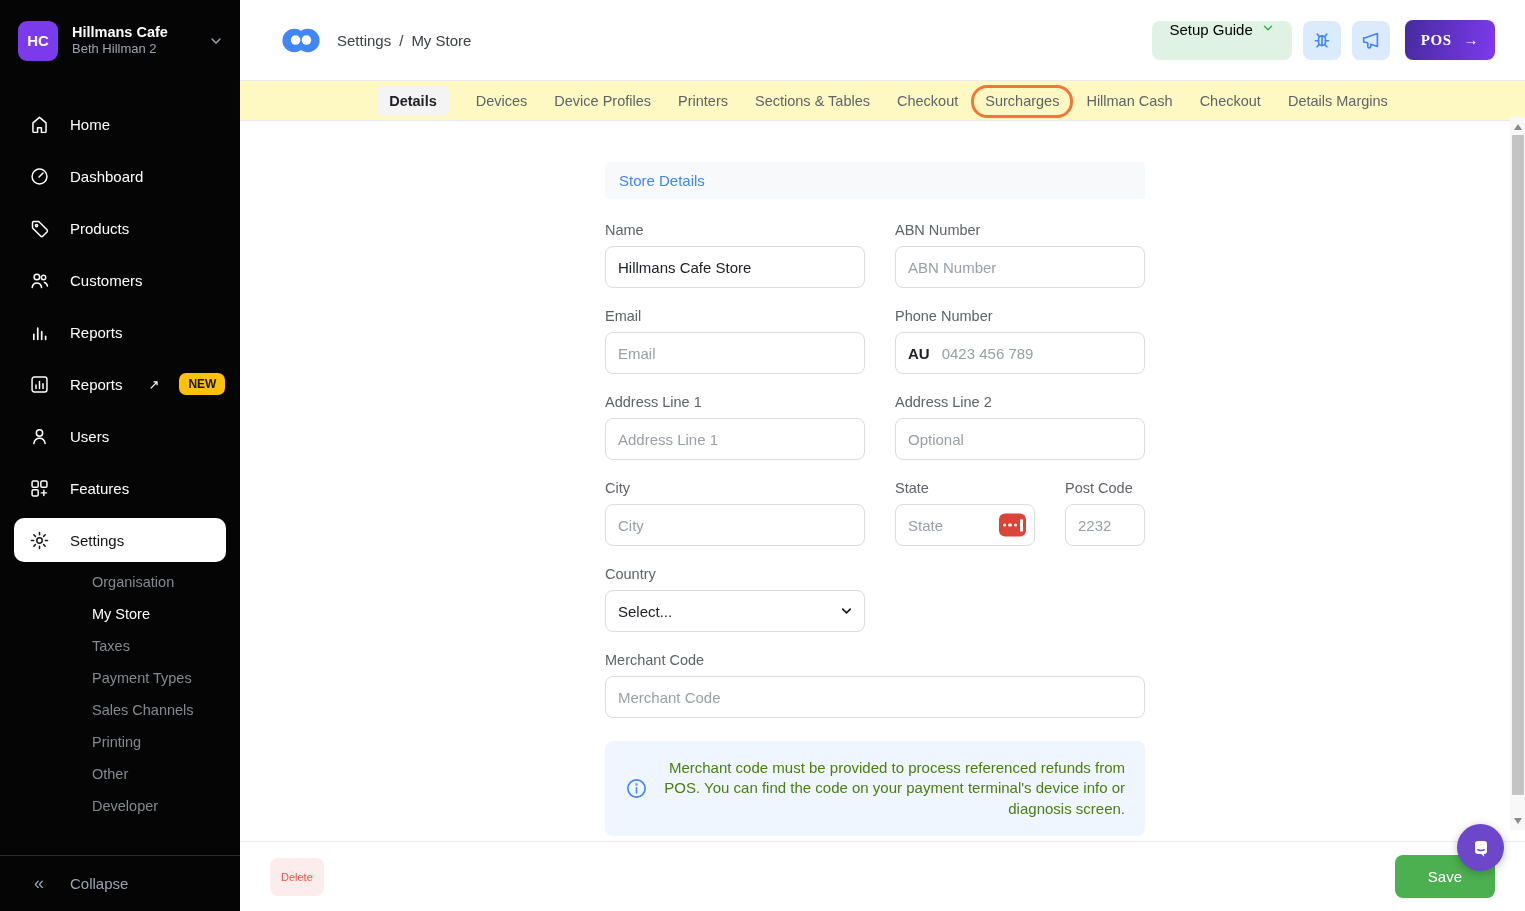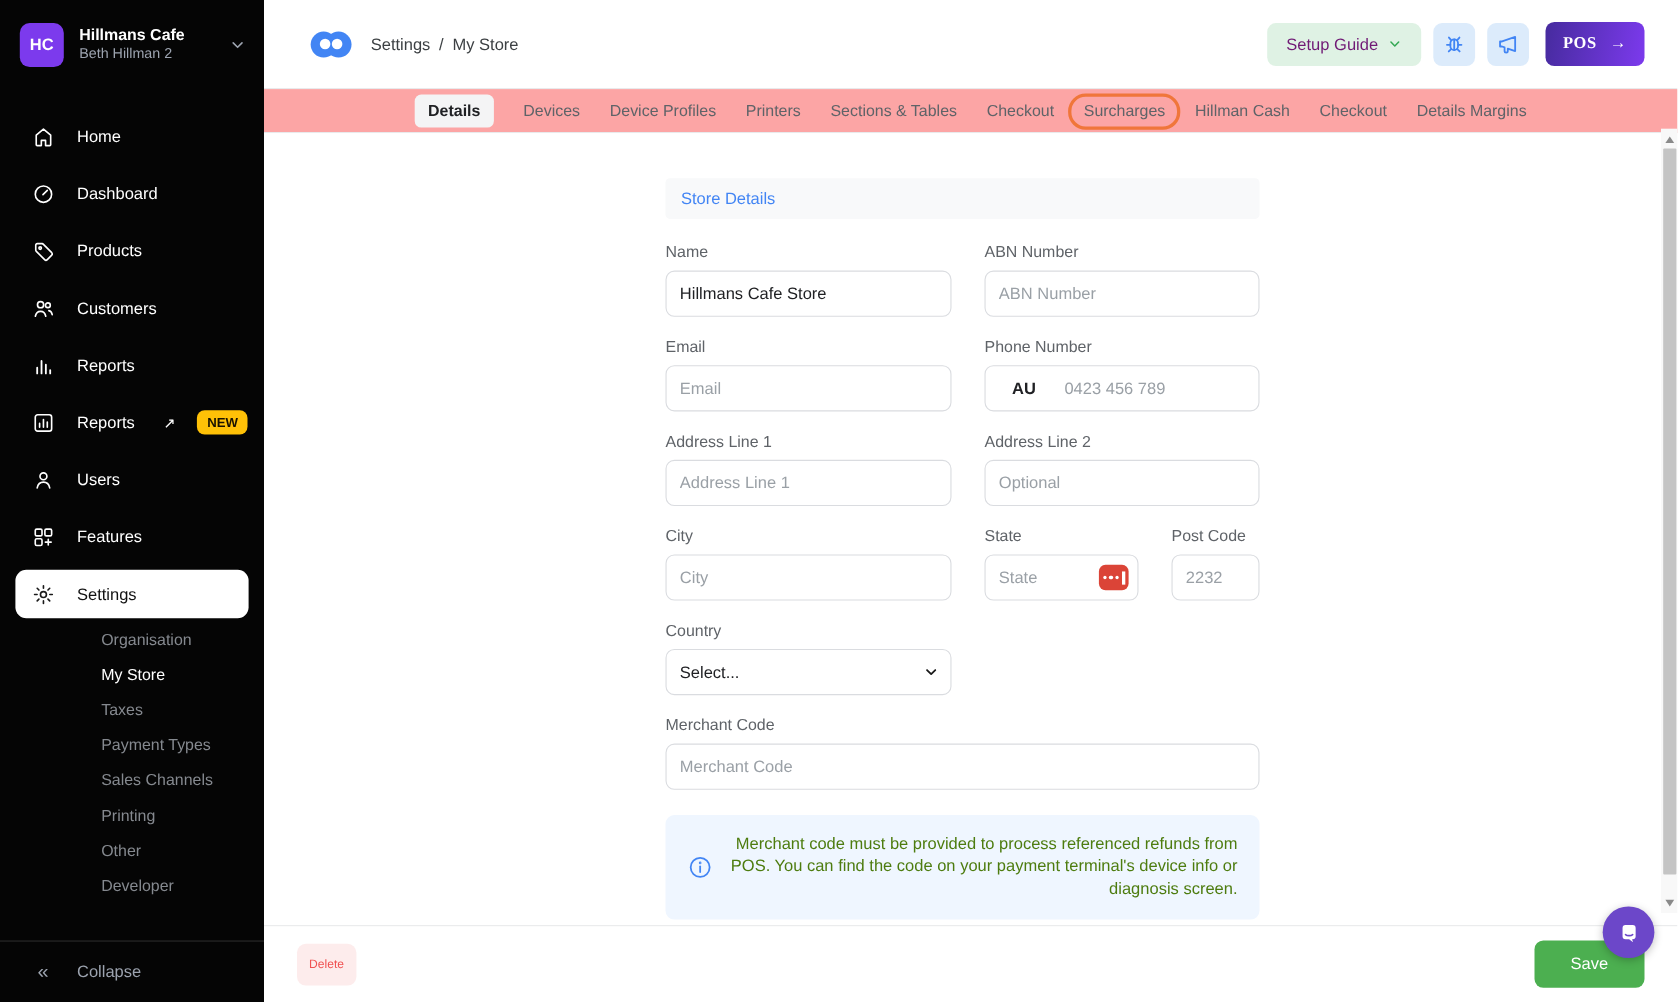--- a/index.html
+++ b/index.html
@@ -26,40 +26,40 @@
   .subnav { display:flex; flex-direction:column; padding-left:70px;margin-left:22px; }
   .subnav-item { height:32px; line-height:32px; font-size:14.5px; color:#85898F; cursor:pointer; }
   .subnav-item.active { color:#fff; }
   .sb-footer { margin-top:auto; height:56px; border-top:1px solid #2C2C2C; display:flex; align-items:center; gap:20px; padding-left:28px; color:#9CA3AF; font-size:15px; cursor:pointer; }
   .collapse-glyph { width:22px; text-align:center; font-size:18px; }
 
   
   .topbar { position:absolute; left:240px; top:0; width:1285px; height:81px; background:#fff; border-bottom:1px solid #E9EAEC; display:flex; align-items:center; padding:0 30px 0 41px; }
   .crumbs { display:flex; align-items:center; gap:8px; font-size:15px; color:#3C4043; margin-left:16px; }
   .tb-right { margin-left:auto; display:flex; align-items:center; gap:11px; }
-  .setup-btn { height:39px; background:#DFF2E4; color:#701a75; border:none; border-radius:8px; font-size:15px; font-weight:500; display:flex; align-items:center; gap:8px; padding:0 17px; cursor:pointer; font-family:inherit; }
+  .setup-btn { height:39px; background:#DFF2E4; color:#000000; border:none; border-radius:8px; font-size:15px; font-weight:500; display:flex; align-items:flex-start; gap:8px; padding:0 17px; cursor:pointer; font-family:inherit; }
   .icon-btn { width:38px; height:39px; background:#DCEBFB; border:none; border-radius:8px; display:flex; align-items:center; justify-content:center; cursor:pointer; }
   .pos-btn { height:40px; margin-left:4px; background:linear-gradient(100deg,#462B9E,#7C3AED); color:#fff; border:none; border-radius:8px; font-size:15px; font-weight:bold; letter-spacing:.5px; display:flex; align-items:center; gap:12px; padding:0 16px; cursor:pointer; font-family:Liberation Serif, serif; }
 
   
-  .tabbar { position:absolute; left:240px; top:81px; width:1285px; height:40px; background:#fca5a5; border-bottom:1px solid #E9EAEC; display:flex; align-items:center; justify-content:center; gap:27px; font-size:14.5px; color:#5F6368; }
+  .tabbar { position:absolute; left:240px; top:81px; width:1285px; height:40px; background:#fef9c3; border-bottom:1px solid #E9EAEC; display:flex; align-items:center; justify-content:center; gap:27px; font-size:14.5px; color:#5F6368; }
   .tab { cursor:pointer; white-space:nowrap; position:relative; }
   .tab.active { background:#F4F4F5; color:#202124; font-weight:bold; padding:7px 12px; border-radius:6px; }
   .tab-ring { position:absolute; left:-14px; right:-14px; top:-8px; bottom:-9px; border:3px solid #F0763A; border-radius:16px; pointer-events:none; }
 
   
   .content { position:absolute; left:240px; top:121px; width:1270px; height:720px; background:#fff; overflow:hidden; }
   .form-col { width:540px; margin:41px auto 0; }
   .section-band { height:37px; background:#F8F9FA; border-radius:4px; display:flex; align-items:center; padding:0 14px; color:#4285F4; font-size:15px; margin-bottom:23px; }
   .grid-2 { display:grid; grid-template-columns:260px 250px; column-gap:30px; }
   .row { margin-bottom:20px; }
   .f-label { display:block; font-size:14.5px; color:#5F6368; margin-bottom:8px; }
   .input { width:100%; height:42px; border:1px solid #DADCE0; border-radius:8px; padding:0 12px; font-size:15px; color:#202124; background:#fff; font-family:inherit; outline:none; }
   .input::placeholder { color:#9AA0A6; }
-  .phone-wrap { display:flex; align-items:center; height:42px; border:1px solid #DADCE0; border-radius:8px; padding:0 24px; gap:24px; background:#fff; }
+  .phone-wrap { display:flex; align-items:center; height:42px; border:1px solid #DADCE0; border-radius:8px; padding:0 12px; gap:10px; background:#fff; }
   .phone-prefix { font-size:15px; font-weight:bold; color:#202124; }
   .phone-input { border:none; outline:none; flex:1; min-width:0; font-size:15px; font-family:inherit; color:#202124; }
   .phone-input::placeholder { color:#9AA0A6; }
   .sub-2 { display:grid; grid-template-columns:140px 80px; column-gap:30px; }
   .state-wrap { position:relative; }
   .autofill-icon { position:absolute; right:9px; top:50%; transform:translateY(-50%); width:27px; height:23px; background:#DB4437; border-radius:6px; display:flex; align-items:center; justify-content:center; gap:2px; cursor:pointer; }
   .af-dot { width:3.5px; height:3.5px; border-radius:50%; background:#fff; }
   .af-bar { width:2.5px; height:12px; background:#fff; margin-left:1px; }
   .select-wrap { position:relative; width:260px; }
   .country-select { appearance:none; -webkit-appearance:none; width:100%; height:42px; border:1px solid #DADCE0; border-radius:8px; padding:0 12px; font-size:15px; color:#202124; background:#fff; font-family:inherit; outline:none; }

